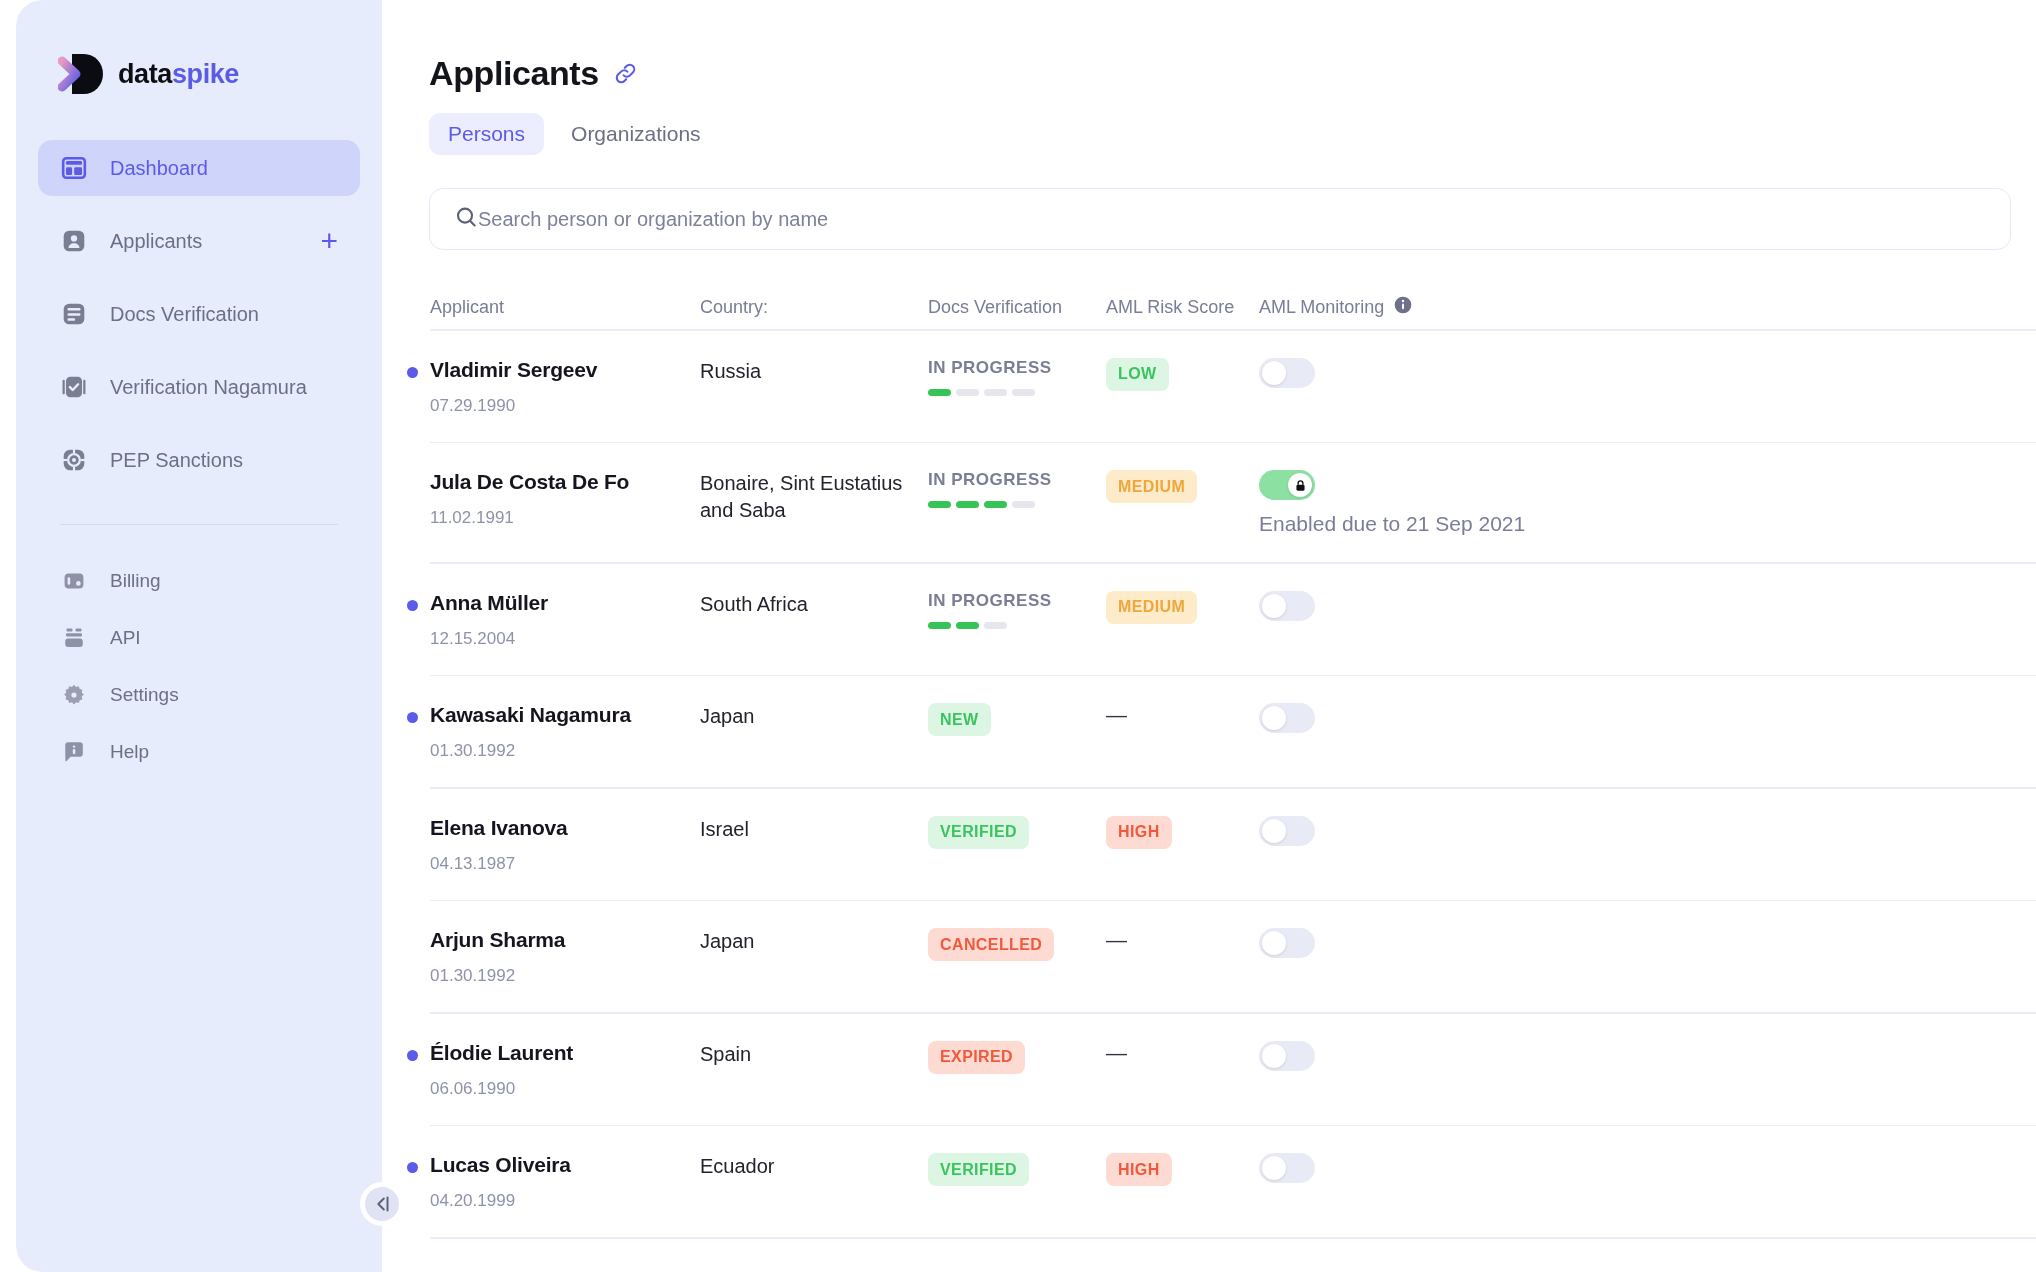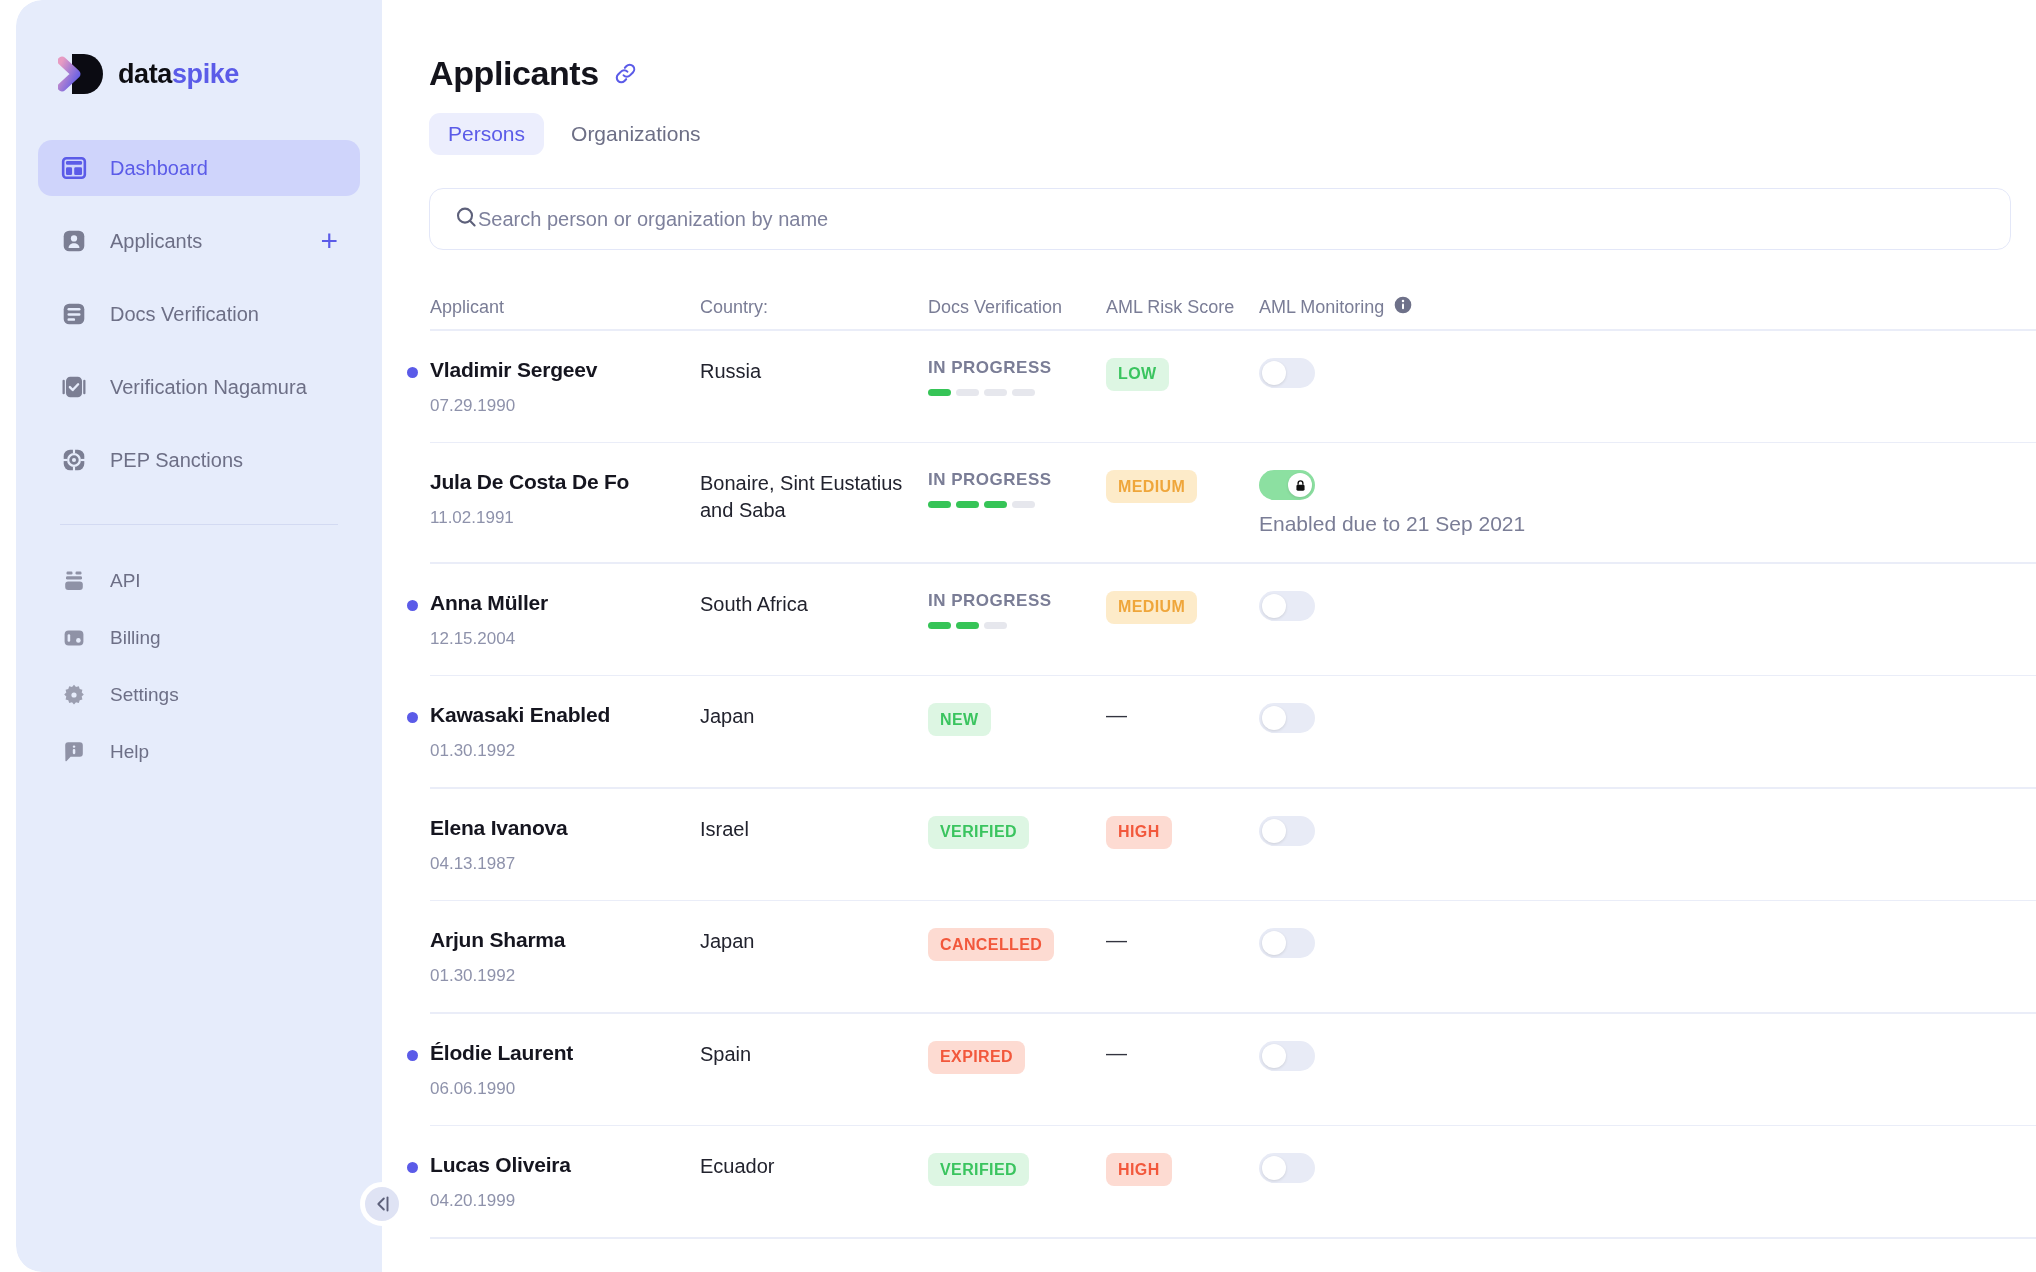--- a/index.html
+++ b/index.html
@@ -298,38 +298,38 @@
 
     </nav>
 
     <div class="nav-divider"></div>
 
     <nav class="nav-group secondary">
 
       <div class="nav-item">
         <span class="ico">
           <svg width="24" height="24" viewBox="0 0 24 24" fill="#8f92a6">
+            <rect x="2.6" y="4.4" width="18.8" height="15.2" rx="4"></rect>
+            <rect x="5.6" y="8.2" width="2.6" height="7.6" rx="1.2" fill="#e6ecfb"></rect>
+            <circle cx="16.4" cy="14.4" r="2.3" fill="#e6ecfb"></circle>
+          </svg>
+        </span>
+        <span class="lbl">Billing</span>
+      </div>
+
+      <div class="nav-item">
+        <span class="ico">
+          <svg width="24" height="24" viewBox="0 0 24 24" fill="#8f92a6">
             <rect x="4.5" y="2.5" width="6" height="3" rx="1.2"></rect>
             <rect x="13.5" y="2.5" width="6" height="3" rx="1.2"></rect>
             <rect x="4" y="7.2" width="16" height="3.4" rx="1.4"></rect>
             <rect x="3.2" y="12.4" width="17.6" height="8.6" rx="3"></rect>
           </svg>
         </span>
         <span class="lbl">API</span>
-      </div>
-
-      <div class="nav-item">
-        <span class="ico">
-          <svg width="24" height="24" viewBox="0 0 24 24" fill="#8f92a6">
-            <rect x="2.6" y="4.4" width="18.8" height="15.2" rx="4"></rect>
-            <rect x="5.6" y="8.2" width="2.6" height="7.6" rx="1.2" fill="#e6ecfb"></rect>
-            <circle cx="16.4" cy="14.4" r="2.3" fill="#e6ecfb"></circle>
-          </svg>
-        </span>
-        <span class="lbl">Billing</span>
       </div>
 
       <div class="nav-item">
         <span class="ico">
           <svg width="24" height="24" viewBox="0 0 24 24" fill="#9b9eb0">
             <path d="M12 1.8l2 2.1 2.8-.7.9 2.7 2.7.9-.7 2.8 2.1 2-2.1 2 .7 2.8-2.7.9-.9 2.7-2.8-.7-2 2.1-2-2.1-2.8.7-.9-2.7-2.7-.9.7-2.8-2.1-2 2.1-2-.7-2.8 2.7-.9.9-2.7 2.8.7z"></path>
             <circle cx="12" cy="12" r="2.6" fill="#e6ecfb"></circle>
           </svg>
         </span>
         <span class="lbl">Settings</span>
@@ -485,21 +485,21 @@
             <div class="col-mon mon-cell">
               <div class="toggle">
                 <span class="knob"></span>
               </div>
             </div>
           </div>
           <div class="row-sep"></div>
           <div class="trow">
             <span class="dot"></span>
             <div class="col-applicant">
-              <div class="name">Kawasaki Enabled</div>
+              <div class="name">Kawasaki Nagamura</div>
               <div class="dob">01.30.1992</div>
             </div>
             <div class="col-country">
               <div class="country">Japan</div>
             </div>
             <div class="col-docs"><span class="chip green">NEW</span></div>
             <div class="col-aml"><span class="dash">—</span></div>
             <div class="col-mon mon-cell">
               <div class="toggle">
                 <span class="knob"></span>

